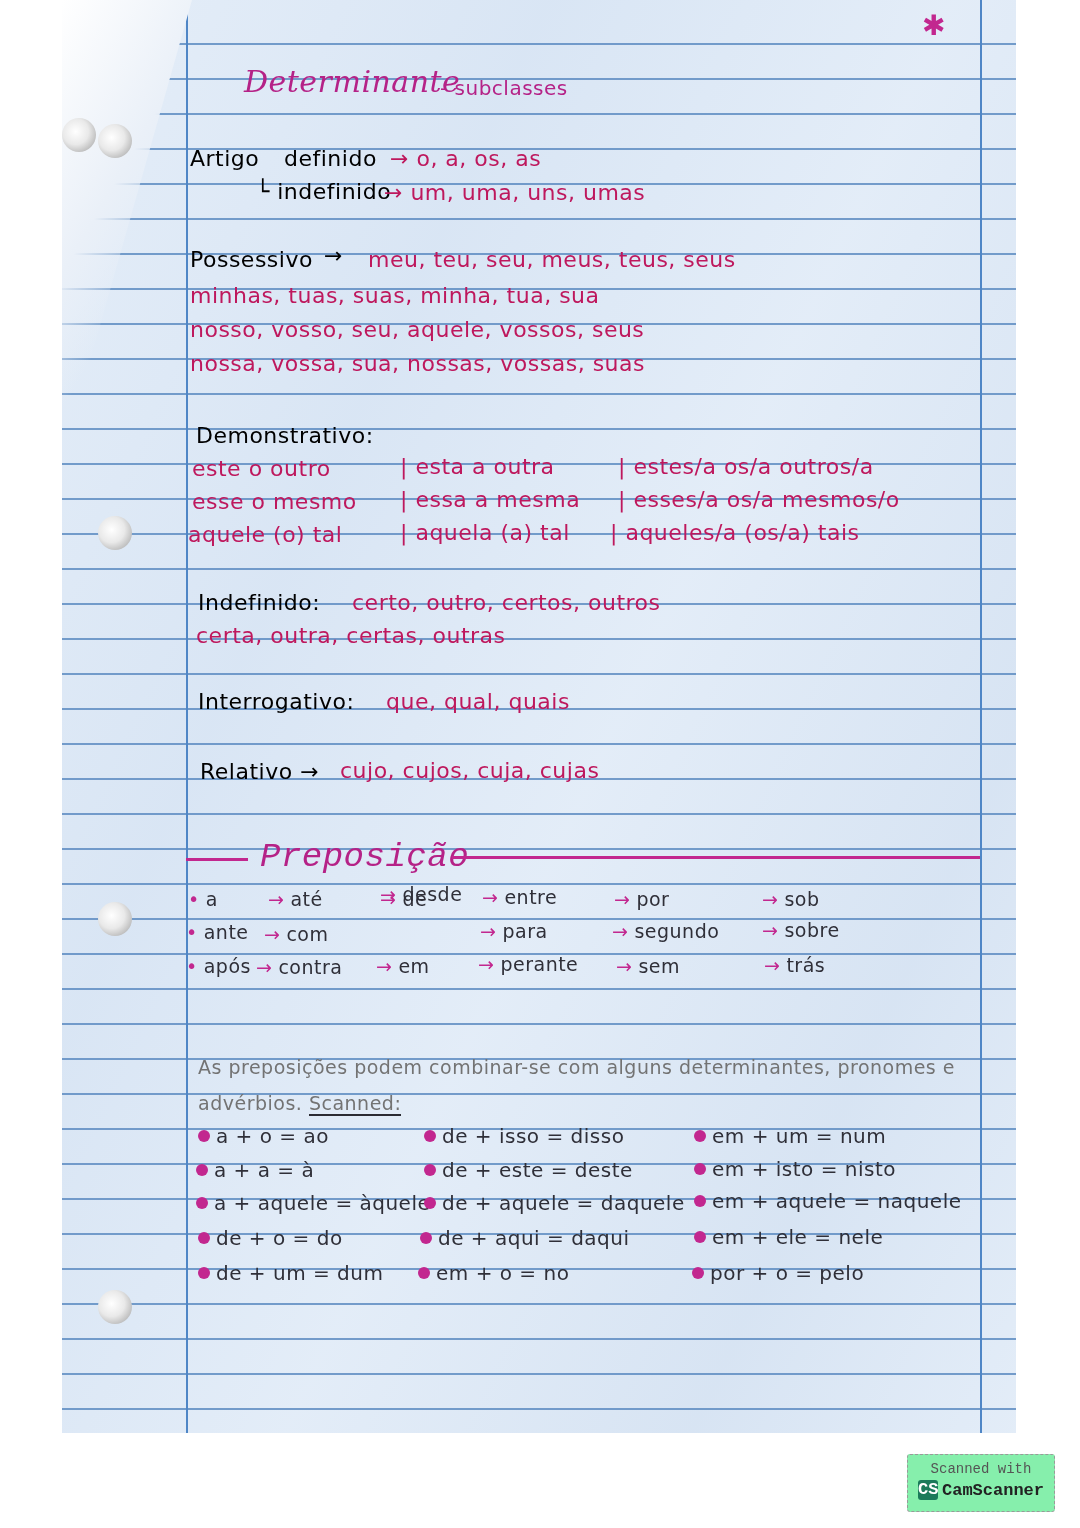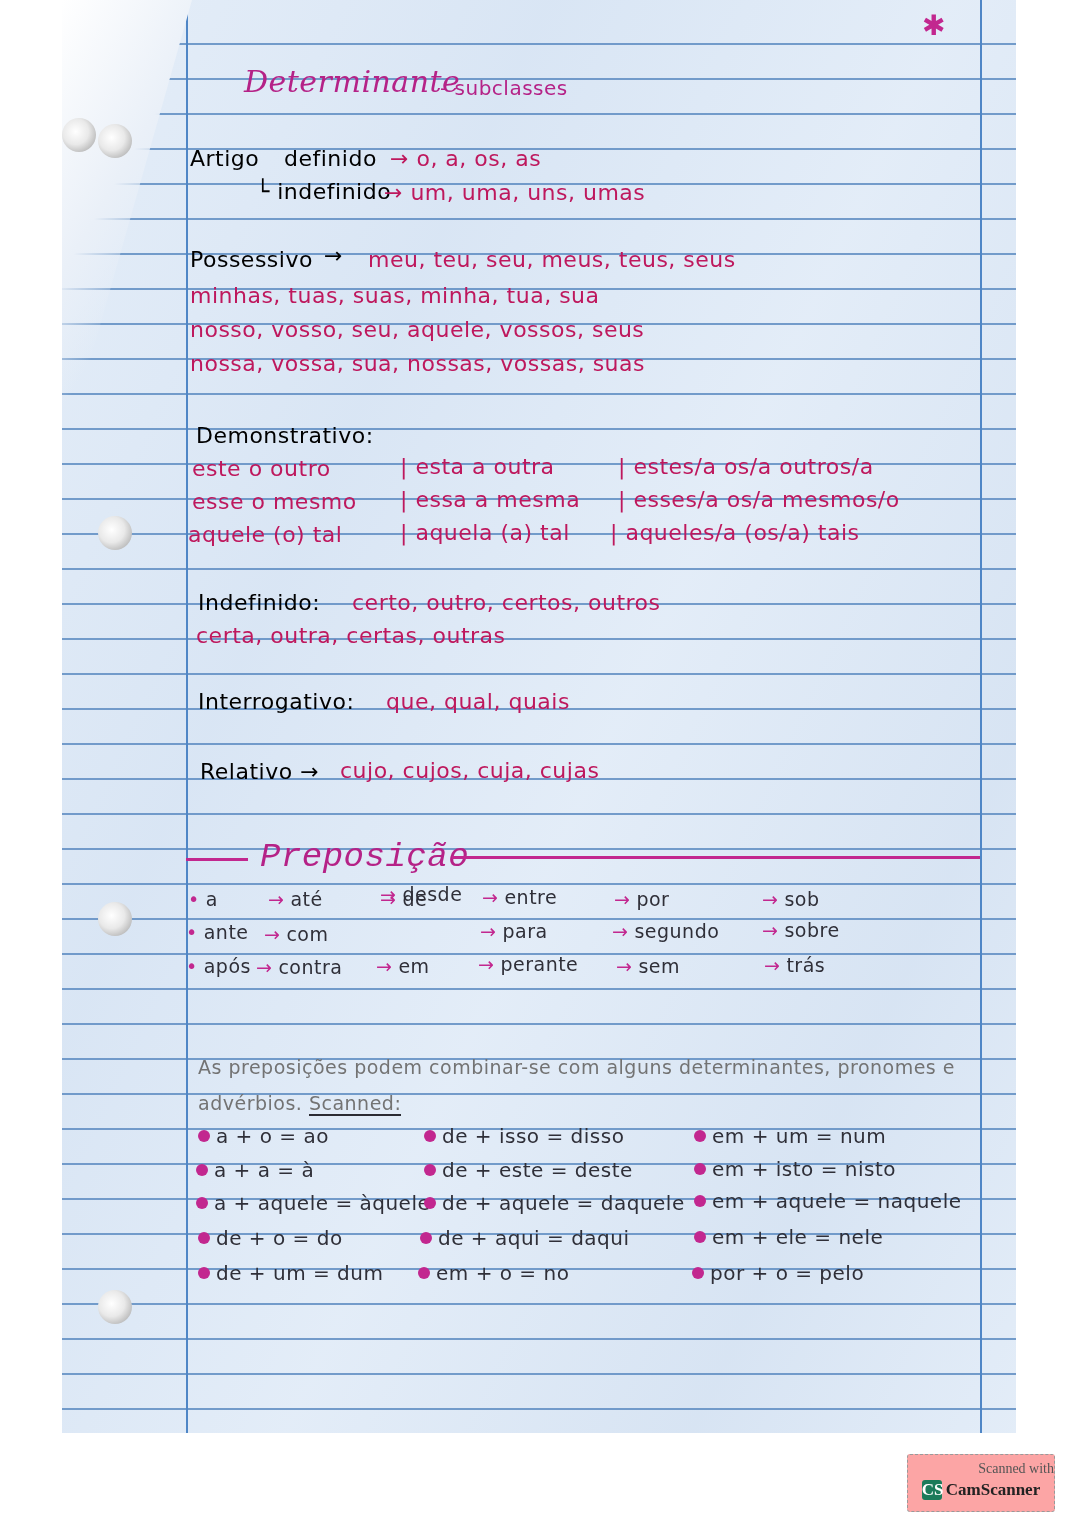--- a/index.html
+++ b/index.html
@@ -43,22 +43,22 @@
   .prep { font-size:19px; color:#2f2f38; }
   .arrow { color:#c2278f; margin-right:6px; }
   .ex { font-size:20px; color:#2f2f38; }
   .dot { display:inline-block; width:12px; height:12px; border-radius:50%; background:#c2278f; margin-right:6px; vertical-align:1px; }
   .prep-title { font-family:Liberation Mono, monospace; font-style:italic; font-size:34px; color:#b52287; }
   .prep-line { position:absolute; height:3px; background:#c2278f; }
   .underline { border-bottom:2px solid #2b2b33; }
 
   .badge {
     position:absolute; left:907px; top:1454px; width:146px; height:56px;
-    border:1px dashed #9a9a9a; border-radius:3px; background:#fca5a5;
-    font-family:Liberation Serif, serif; text-align:right;
+    border:1px dashed #9a9a9a; border-radius:3px; background:#86efac;
+    font-family:Liberation Mono, monospace; text-align:center;
   }
   .badge .l1 { font-size:14px; color:#555; margin-top:6px; }
   .badge .l2 { font-size:17px; color:#222; font-weight:bold; margin-top:3px; display:flex; align-items:center; justify-content:center; gap:4px; }
   .badge .logo { display:inline-block; width:20px; height:20px; background:#1b7a5a; border-radius:3px; color:#fff; font-size:17px; line-height:20px; font-weight:bold; }
 </style>
 </head>
 <body>
 
 <div class="page">
   <div class="rules"></div>

